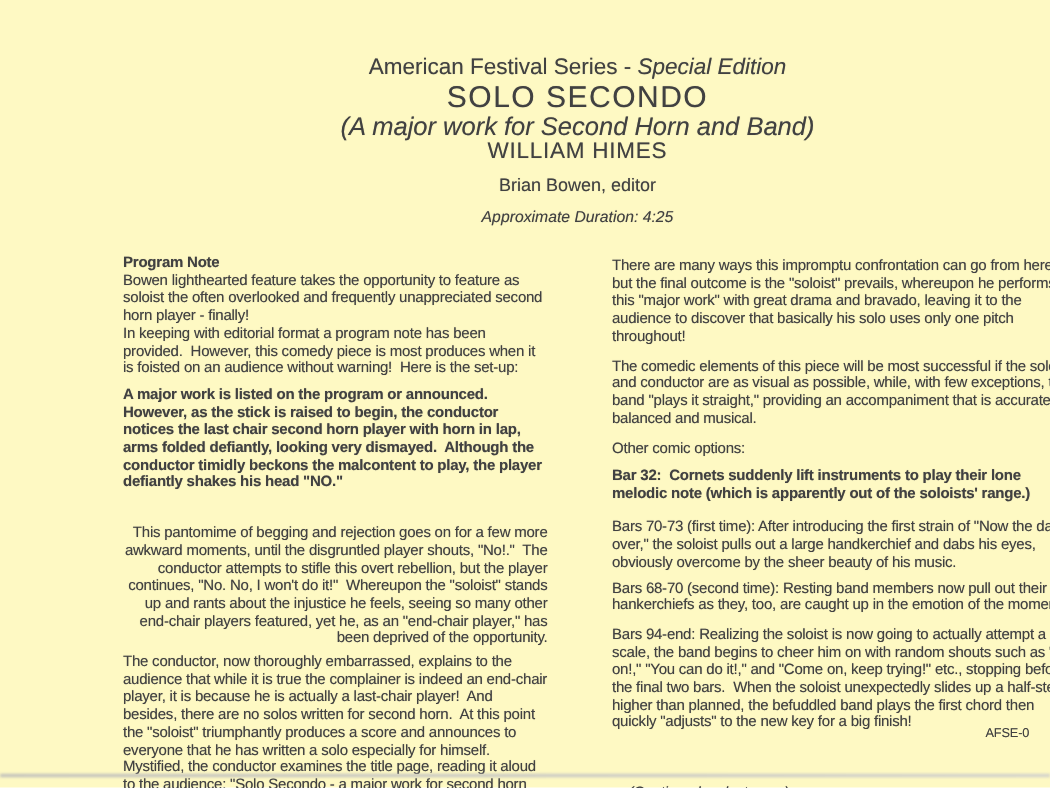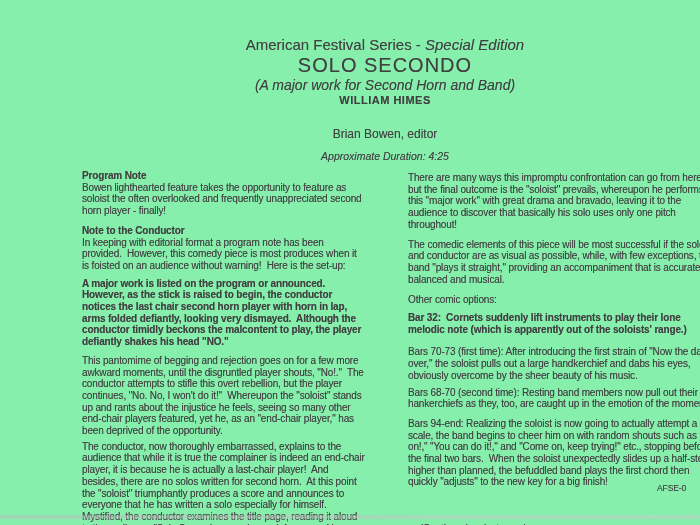--- a/index.html
+++ b/index.html
@@ -8,44 +8,44 @@
     width: 700px;
     height: 525px;
     overflow: hidden;
     background: #ffffff;
   }
   .page {
     position: absolute;
     left: 0; top: 0;
     width: 700px;
     height: 525px;
-    background: #86efac;
+    background: #fef9c3;
     font-family: "Liberation Sans", "DejaVu Sans", sans-serif;
     color: #3e3e3e;
   }
   .content {
     position: absolute;
     inset: 0;
     filter: blur(0.22px) contrast(0.96);
   }
   
   .header {
     position: absolute;
     left: 70px;
     top: 36px;
     width: 630px;
     text-align: center;
     text-shadow: 0 0 0.5px rgba(70,70,70,0.5);
   }
   .series-line   { font-size: 15px; line-height: 17px; }
   .main-title    { font-size: 20px; line-height: 24px; font-weight: normal; letter-spacing: 1px; }
-  .subtitle      { font-size: 14px; line-height: 16px; font-style: italic; text-align: center; }
+  .subtitle      { font-size: 17px; line-height: 16px; font-style: italic; text-align: center; }
   .byline        { font-size: 11px; line-height: 13px; }
-  .composer      { font-size: 11px; line-height: 15px; font-weight: bold; letter-spacing: 0.5px; }
-  .editor-line   { font-size: 12px; line-height: 14px; margin-top: 19px; }
+  .composer      { font-size: 15px; line-height: 15px; font-weight: normal; letter-spacing: 0.5px; }
+  .editor-line   { font-size: 12px; line-height: 14px; margin-top: 8px; }
   .duration-line { font-size: 10.5px; line-height: 12px; font-style: italic; margin-top: 9px; }
   .italic { font-style: italic; }
   
   .col {
     position: absolute;
     top: 170px;
     font-size: 10px;
     line-height: 11.7px;
     letter-spacing: -0.15px;
     text-shadow: 0 0 0.5px rgba(70,70,70,0.55);
@@ -54,21 +54,21 @@
   .col-right { left: 395px; width: 324px; top: 172px; }
   .para, .col-heading {
     margin: 0;
     white-space: pre-wrap;
     padding-left: 13px;
   }
   .col-heading { font-weight: bold; }
   .mt4  { margin-top: 4px; }
   .mt5  { margin-top: 5px; }
   .mt6  { margin-top: 6px; font-weight: bold; }
-  .mt7  { margin-top: 7px; }
+  .mt7  { margin-top: 22px; text-align: right; }
   .mt8  { margin-top: 8px; }
   .mt9  { margin-top: 9px; }
   .mt11 { margin-top: 11px; }
   
   .continued-note {
     position: absolute;
     left: 419px;
     top: 523px;
     font-size: 10px;
     font-style: italic;
@@ -105,21 +105,20 @@
       <div class="main-title">SOLO SECONDO</div>
       <div class="subtitle">(A major work for Second Horn and Band)</div>
       <div class="composer">WILLIAM HIMES</div>
       <div class="editor-line">Brian Bowen, editor</div>
       <div class="duration-line">Approximate Duration: 4:25</div>
     </div>
 
     <div class="col col-left">
       <p class="col-heading">Program Note</p>
       <p class="para">Bowen lighthearted feature takes the opportunity to feature as soloist the often overlooked and frequently unappreciated second horn player - finally!</p>
-      <p class="col-heading mt8">Note to the Conductor</p>
       <p class="para">In keeping with editorial format a program note has been provided.  However, this comedy piece is most produces when it is foisted on an audience without warning!  Here is the set-up:</p>
       <p class="para mt6">A major work is listed on the program or announced.  However, as the stick is raised to begin, the conductor notices the last chair second horn player with horn in lap, arms folded defiantly, looking very dismayed.  Although the conductor timidly beckons the malcontent to play, the player defiantly shakes his head "NO."</p>
       <p class="para mt7">This pantomime of begging and rejection goes on for a few more awkward moments, until the disgruntled player shouts, "No!."  The conductor attempts to stifle this overt rebellion, but the player continues, "No. No, I won't do it!"  Whereupon the "soloist" stands up and rants about the injustice he feels, seeing so many other end-chair players featured, yet he, as an "end-chair player," has been deprived of the opportunity.</p>
       <p class="para mt4">The conductor, now thoroughly embarrassed, explains to the audience that while it is true the complainer is indeed an end-chair player, it is because he is actually a last-chair player!  And besides, there are no solos written for second horn.  At this point the "soloist" triumphantly produces a score and announces to everyone that he has written a solo especially for himself.  Mystified, the conductor examines the title page, reading it aloud to the audience: "Solo Secondo - a major work for second horn and band."</p>
     </div>
 
     <div class="col col-right">
       <p class="para">There are many ways this impromptu confrontation can go from here, but the final outcome is the "soloist" prevails, whereupon he performs this "major work" with great drama and bravado, leaving it to the audience to discover that basically his solo uses only one pitch throughout!</p>
       <p class="para mt8">The comedic elements of this piece will be most successful if the soloist and conductor are as visual as possible, while, with few exceptions, the band "plays it straight," providing an accompaniment that is accurate, balanced and musical.</p>
       <p class="para mt9">Other comic options:</p>

